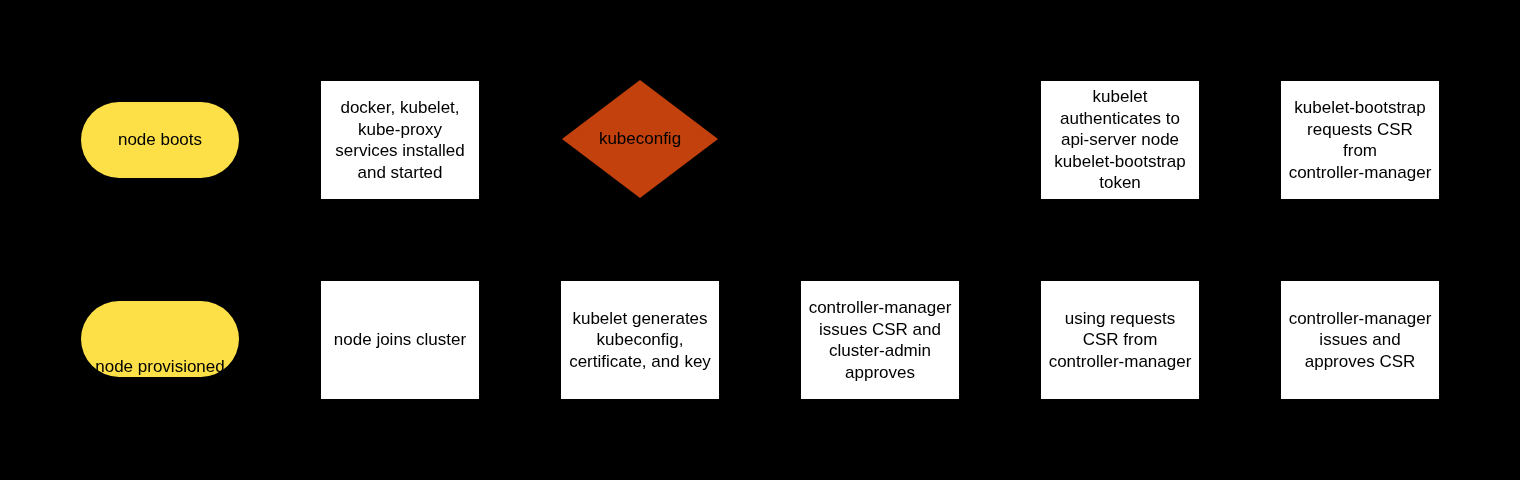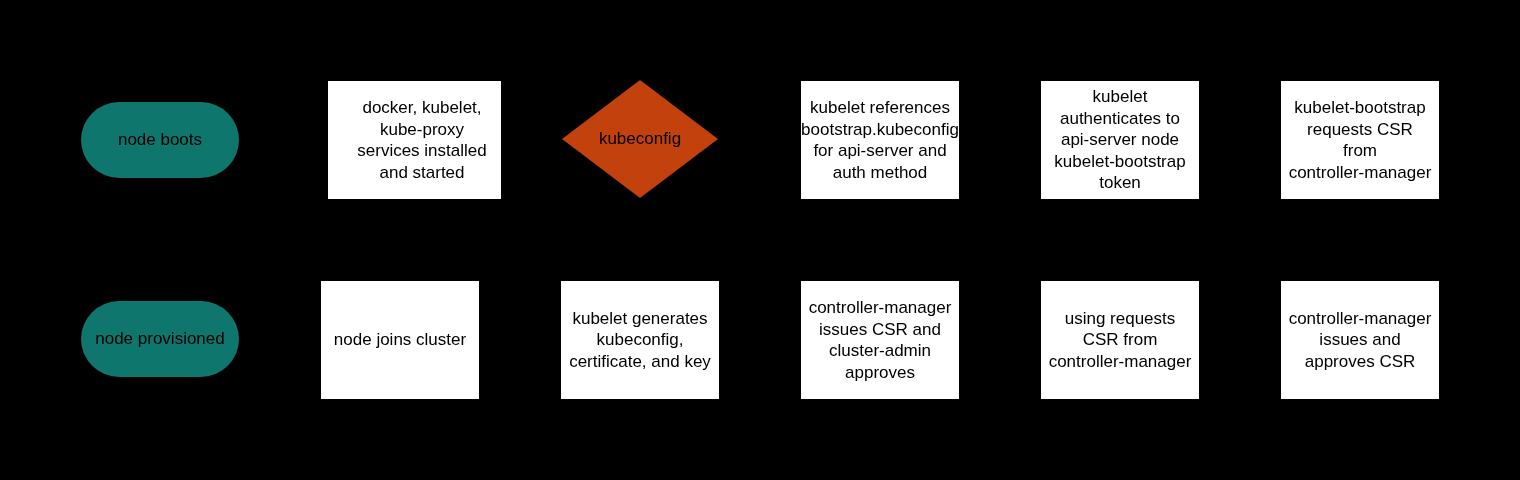--- a/index.html
+++ b/index.html
@@ -20,38 +20,38 @@
     font-size:17px;
     line-height:21.5px;
     white-space:pre-line;
   }
   .label{display:block;width:100%;}
   .process{
     background:#ffffff;
     width:158px;height:118px;
   }
   .terminator{
-    background:#0f766e;
+    background:#fde047;
     width:158px;height:76px;
     border-radius:38px;
   }
   .decision{
     background:#c2410c;
     width:156px;height:118px;
     clip-path:polygon(50% 0, 100% 50%, 50% 100%, 0 50%);
   }
   
   .n1{left:81px;  top:102px;}
-  .n2{left:328px; top:81px;padding-left:15px;}
+  .n2{left:321px; top:81px;}
   .n3{left:562px; top:80px;}
   .n4{left:801px; top:81px;}
   .n5{left:1041px;top:81px;}
   .n6{left:1281px;top:81px;}
   
-  .n7{left:81px;  top:301px;}
+  .n7{left:81px;  top:301px;align-items:flex-end;}
   .n8{left:321px; top:281px;align-items:center;}
   .n9{left:561px; top:281px;}
   .n10{left:801px;top:281px;}
   .n11{left:1041px;top:281px;}
   .n12{left:1281px;top:281px;}
 </style>
 </head>
 <body>
 
 <div class="canvas">
@@ -64,26 +64,20 @@
     <span class="label">docker, kubelet,
 kube-proxy
 services installed
 and started</span>
   </div>
 
   <div class="node decision n3">
     <span class="label">kubeconfig</span>
   </div>
 
-  <div class="node process n4">
-    <span class="label">kubelet references
-bootstrap.kubeconfig
-for api-server and
-auth method</span>
-  </div>
 
   <div class="node process n5">
     <span class="label">kubelet
 authenticates to
 api-server node
 kubelet-bootstrap
 token</span>
   </div>
 
   <div class="node process n6">

